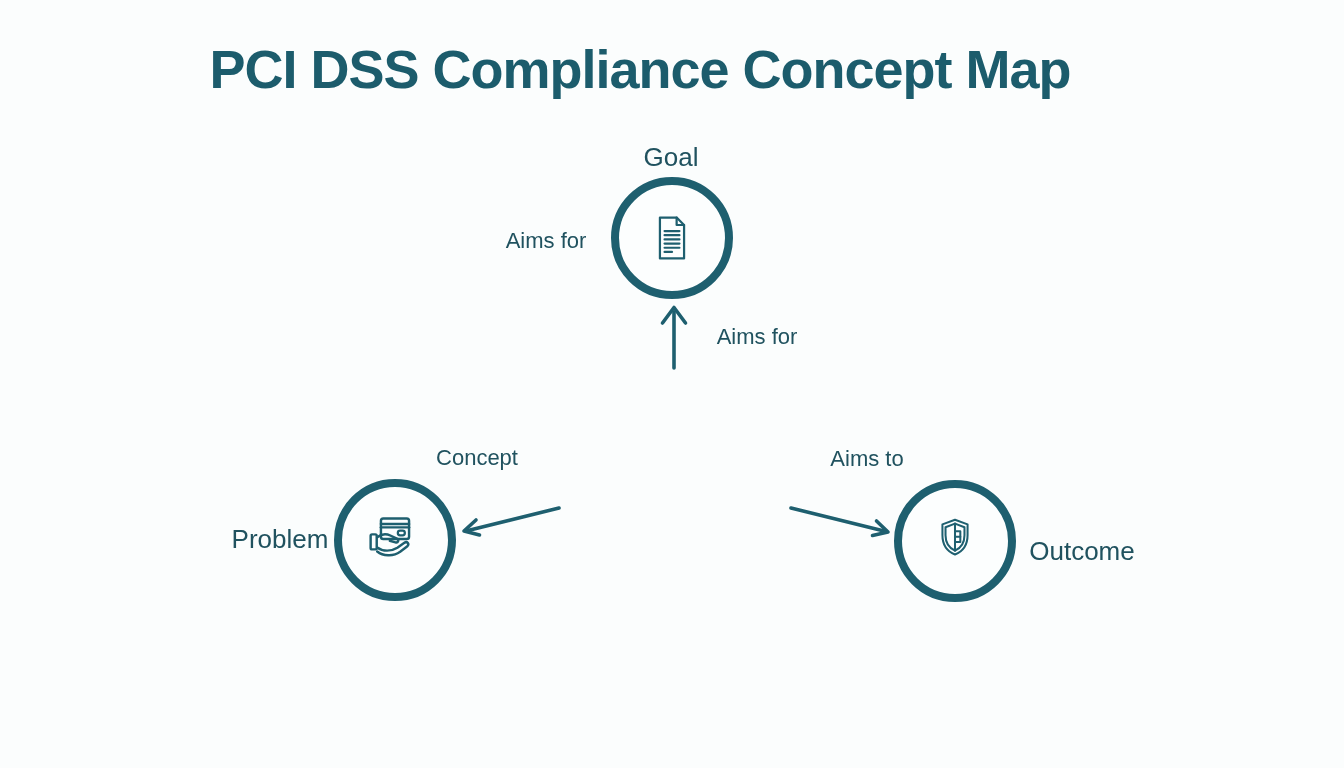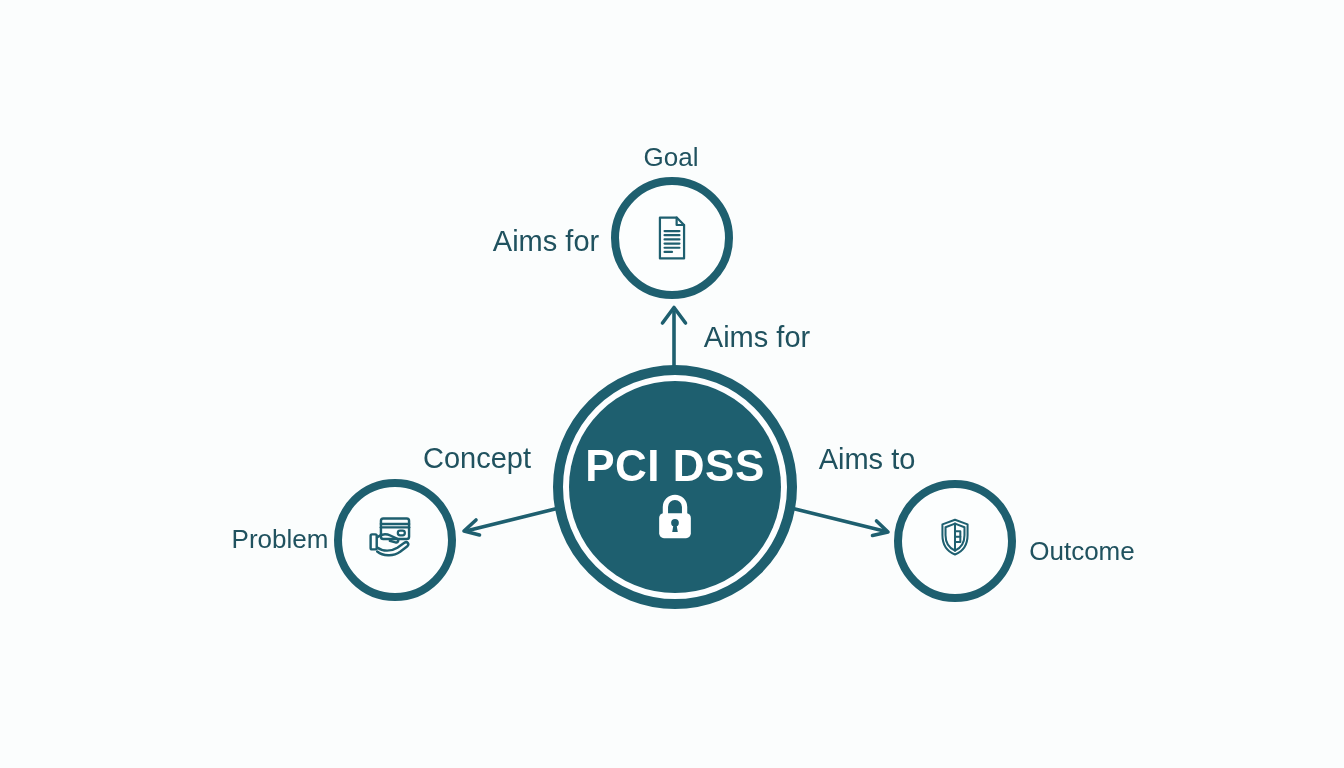--- a/index.html
+++ b/index.html
@@ -91,55 +91,45 @@
   
   .flabel {
     position: absolute;
     transform: translate(-50%, -50%);
     white-space: nowrap;
     font-weight: 400;
     color: #20525f;
     line-height: 1;
   }
   .node-label { font-size: 26px; }
-  .edge-label { font-size: 29px; }
+  .edge-label { font-size: 22px; }
   #label-goal          { left: 671px;  top: 157px; }
   #label-problem       { left: 280px;  top: 539px; }
   #label-outcome       { left: 1082px; top: 551px; }
   #label-aims-upper    { left: 546px;  top: 241px; }
   #label-aims-lower    { left: 757px;  top: 337px; }
   #label-addresses     { left: 477px;  top: 458px; }
   #label-leads-to      { left: 867px;  top: 459px; }
 </style>
 </head>
 <body>
 
 <div id="stage">
 
+  <h1 class="page-title">PCI DSS Compliance Concept Map</h1>
 
   <svg class="arrows-layer" viewBox="0 0 1344 768">
     <path d="M674 368 V312"></path>
     <path d="M662.5 323 L674 307.5 L685.5 323"></path>
     <path d="M559 508 L468 530.5"></path>
     <path d="M479.5 535 L464 531 L476 520"></path>
     <path d="M791 508 L884 531"></path>
     <path d="M876.5 521 L888 532 L872.5 535.5"></path>
   </svg>
 
-  <div class="center-node">
-    <div class="center-node-inner">
-      <div class="center-label">PCI DSS</div>
-      <svg width="48" height="52" viewBox="0 0 50 54">
-        <path d="M15 24 V15.5 A10 10 0 0 1 35 15.5 V24" stroke="#ffffff" stroke-width="5.5" fill="none" stroke-linecap="round"></path>
-        <rect x="8.5" y="22" width="33" height="26" rx="5" fill="#ffffff"></rect>
-        <circle cx="25" cy="32" r="4" fill="#1e5f6f"></circle>
-        <path d="M23.3 34.5 L26.7 34.5 L27.9 41.5 L22.1 41.5 Z" fill="#1e5f6f"></path>
-      </svg>
-    </div>
-  </div>
 
   <div class="sat-node" id="node-goal">
     <svg width="52" height="56" viewBox="0 0 56 56" stroke-width="2.4" stroke-linejoin="round" stroke-linecap="round">
       <path d="M15 6 H33 L41 14 V50 H15 Z"></path>
       <path d="M33 6 V14 H41"></path>
       <path d="M20 20.5 H36"></path>
       <path d="M20 25 H36"></path>
       <path d="M20 29.5 H36"></path>
       <path d="M20 34 H36"></path>
       <path d="M20 38.5 H36"></path>

